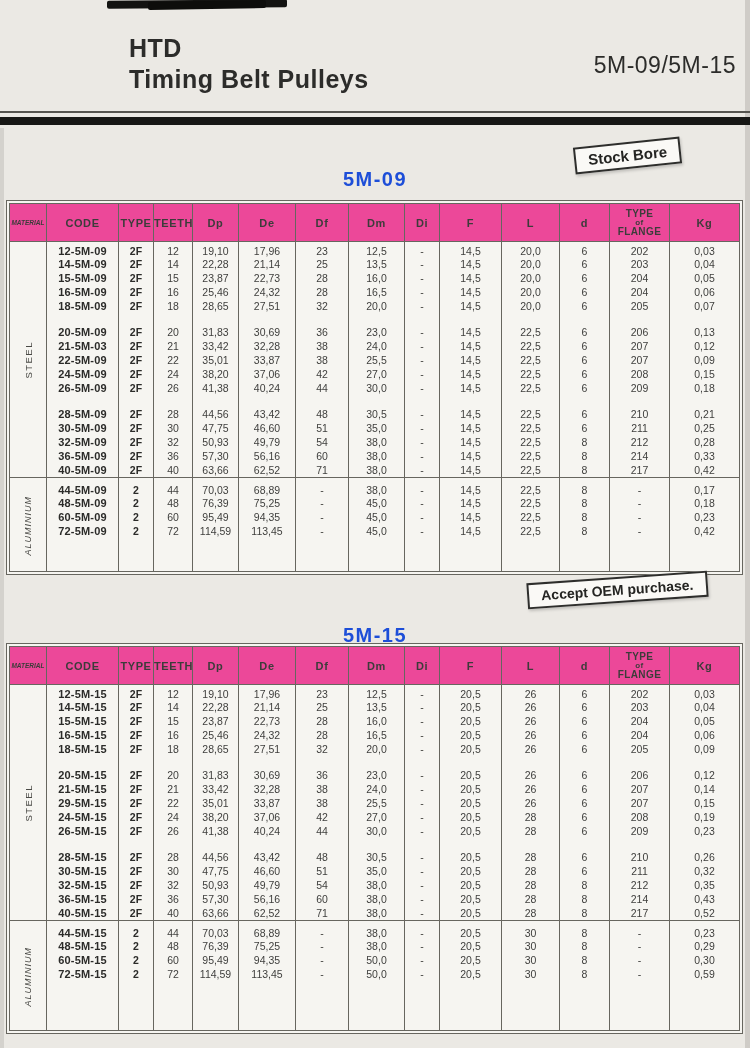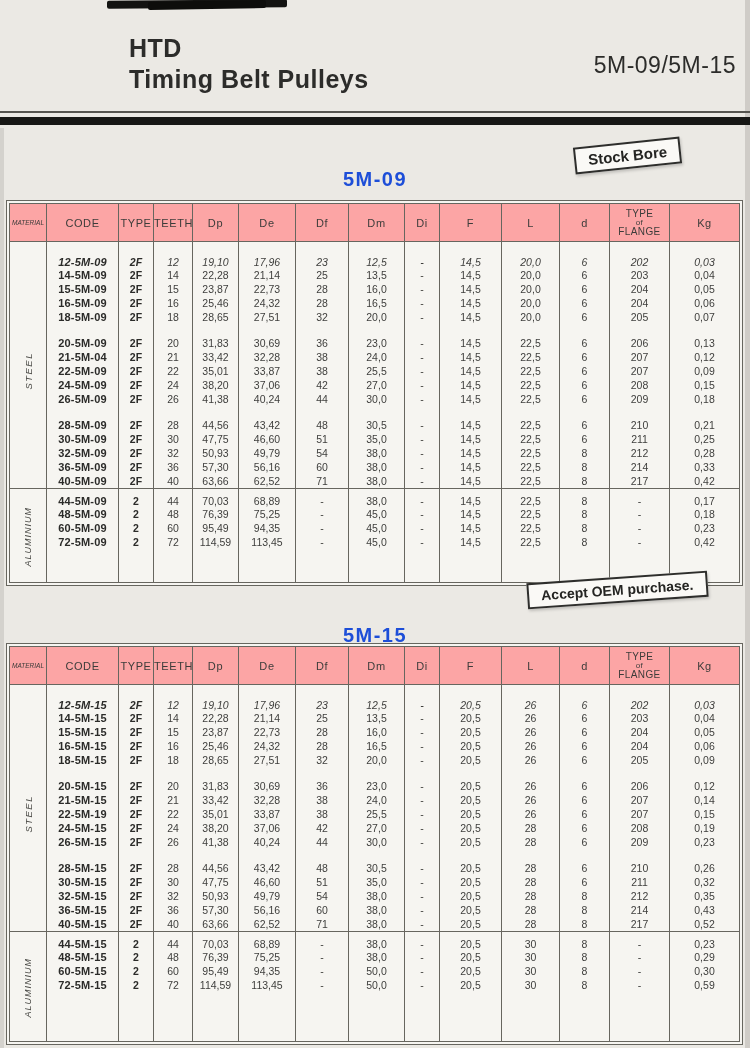--- a/index.html
+++ b/index.html
@@ -29,33 +29,33 @@
   .tbl-title{ position:absolute; left:0; width:750px; text-align:center; font-size:20px; font-weight:700; letter-spacing:1.5px; color:#1d4ed8; }
   .tbl-title.t1{ top:168px; }
   .tbl-title.t2{ top:624px; }
 
   
   .table-box{ position:absolute; left:6px; border:1px solid var(--bc); padding:2px; background:#f6f5f1; }
   .table-box.t1{ top:200px; }
   .table-box.t2{ top:643px; }
   .spec{ border-collapse:collapse; table-layout:fixed; width:730px; background:#f6f5f1; border:1px solid var(--bc); }
   .spec th, .spec td{ border-left:1px solid var(--bc); border-right:1px solid var(--bc); text-align:center; padding:0; overflow:hidden; }
-  .spec thead th{ border-bottom:1px solid var(--bc); height:38px; background:#fca5a5; font-weight:400; font-size:11px; color:#3c3c3a; letter-spacing:0.6px; }
+  .spec thead th{ border-bottom:1px solid var(--bc); height:38px; background:#ec4899; font-weight:700; font-size:11px; color:#3c3c3a; letter-spacing:0.6px; }
   .spec thead th.mat-h{ font-size:6.5px; letter-spacing:0; font-style:italic; }
   .fl-line{ display:block; line-height:10px; font-size:10px; letter-spacing:0.4px; }
   .fl-line:nth-child(2){ font-size:8px; line-height:8px; }
   .spec tbody tr{ height:14px; }
   .spec tbody td{ font-size:10.5px; color:#3e3e3c; }
   .spec td.col-code{ font-weight:700; font-size:11px; color:#2b2b29; letter-spacing:0.2px; }
   .spec td.col-type{ font-weight:700; font-size:10.5px; color:#2b2b29; }
   .spec tr.spacer{ height:12px; }
   .spec tr.trailing{ height:34px; }
   table[data-tbl="1"] tr.trailing{ height:50px; }
   .spec tr.section-first td{ border-top:1px solid var(--bc); padding-top:6px; }
-  .spec tbody tr:first-child td{ padding-top:14px;font-style:italic; }
+  .spec tbody tr:first-child td{ padding-top:3px; }
   .mat-cell{ vertical-align:middle; }
   .vert{ display:inline-block; writing-mode:vertical-rl; transform:rotate(180deg); font-size:9.5px; letter-spacing:1.5px; color:#4a4a46; }
   td[data-name="material-label-aluminium"] .vert{ font-style:italic; font-size:9px; letter-spacing:1px; }
 </style>
 </head>
 <body>
 
 <div class="page" data-name="catalog-page">
   <div class="artifact a1" data-name="scan-artifact"></div>
   <div class="artifact a2" data-name="scan-artifact"></div>
@@ -214,21 +214,21 @@
             <td class="col-df" data-name="cell-df">36</td>
             <td class="col-dm" data-name="cell-dm">23,0</td>
             <td class="col-di" data-name="cell-di">-</td>
             <td class="col-f" data-name="cell-f">14,5</td>
             <td class="col-l" data-name="cell-l">22,5</td>
             <td class="col-d" data-name="cell-d">6</td>
             <td class="col-flange" data-name="cell-flange">206</td>
             <td class="col-kg" data-name="cell-kg">0,13</td>
           </tr>
           <tr>
-            <td class="col-code" data-name="cell-code">21-5M-04</td>
+            <td class="col-code" data-name="cell-code">21-5M-03</td>
             <td class="col-type" data-name="cell-type">2F</td>
             <td class="col-teeth" data-name="cell-teeth">21</td>
             <td class="col-dp" data-name="cell-dp">33,42</td>
             <td class="col-de" data-name="cell-de">32,28</td>
             <td class="col-df" data-name="cell-df">38</td>
             <td class="col-dm" data-name="cell-dm">24,0</td>
             <td class="col-di" data-name="cell-di">-</td>
             <td class="col-f" data-name="cell-f">14,5</td>
             <td class="col-l" data-name="cell-l">22,5</td>
             <td class="col-d" data-name="cell-d">6</td>
@@ -609,21 +609,21 @@
             <td class="col-df" data-name="cell-df">38</td>
             <td class="col-dm" data-name="cell-dm">24,0</td>
             <td class="col-di" data-name="cell-di">-</td>
             <td class="col-f" data-name="cell-f">20,5</td>
             <td class="col-l" data-name="cell-l">26</td>
             <td class="col-d" data-name="cell-d">6</td>
             <td class="col-flange" data-name="cell-flange">207</td>
             <td class="col-kg" data-name="cell-kg">0,14</td>
           </tr>
           <tr>
-            <td class="col-code" data-name="cell-code">22-5M-19</td>
+            <td class="col-code" data-name="cell-code">29-5M-15</td>
             <td class="col-type" data-name="cell-type">2F</td>
             <td class="col-teeth" data-name="cell-teeth">22</td>
             <td class="col-dp" data-name="cell-dp">35,01</td>
             <td class="col-de" data-name="cell-de">33,87</td>
             <td class="col-df" data-name="cell-df">38</td>
             <td class="col-dm" data-name="cell-dm">25,5</td>
             <td class="col-di" data-name="cell-di">-</td>
             <td class="col-f" data-name="cell-f">20,5</td>
             <td class="col-l" data-name="cell-l">26</td>
             <td class="col-d" data-name="cell-d">6</td>

